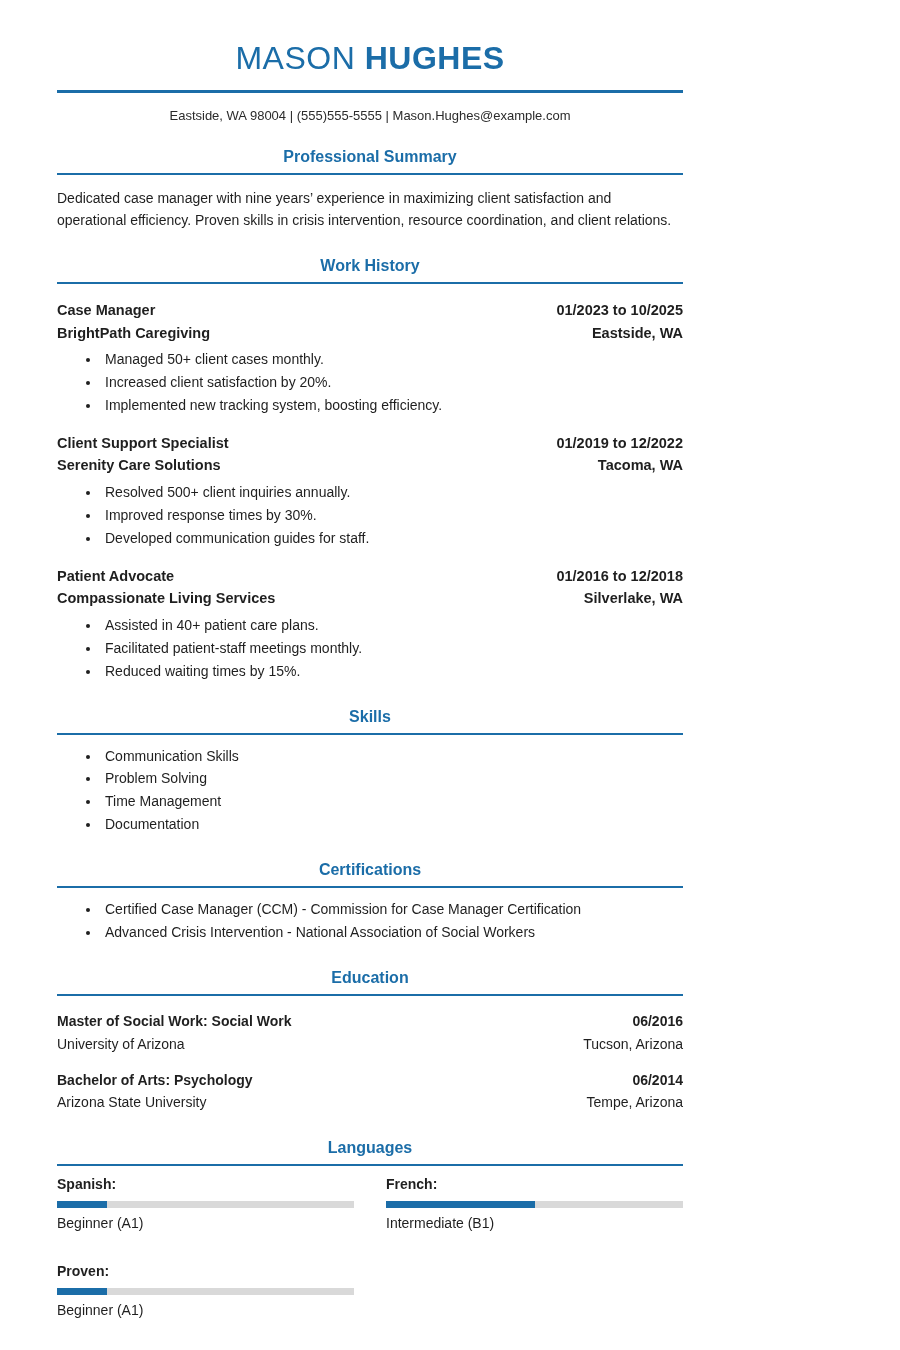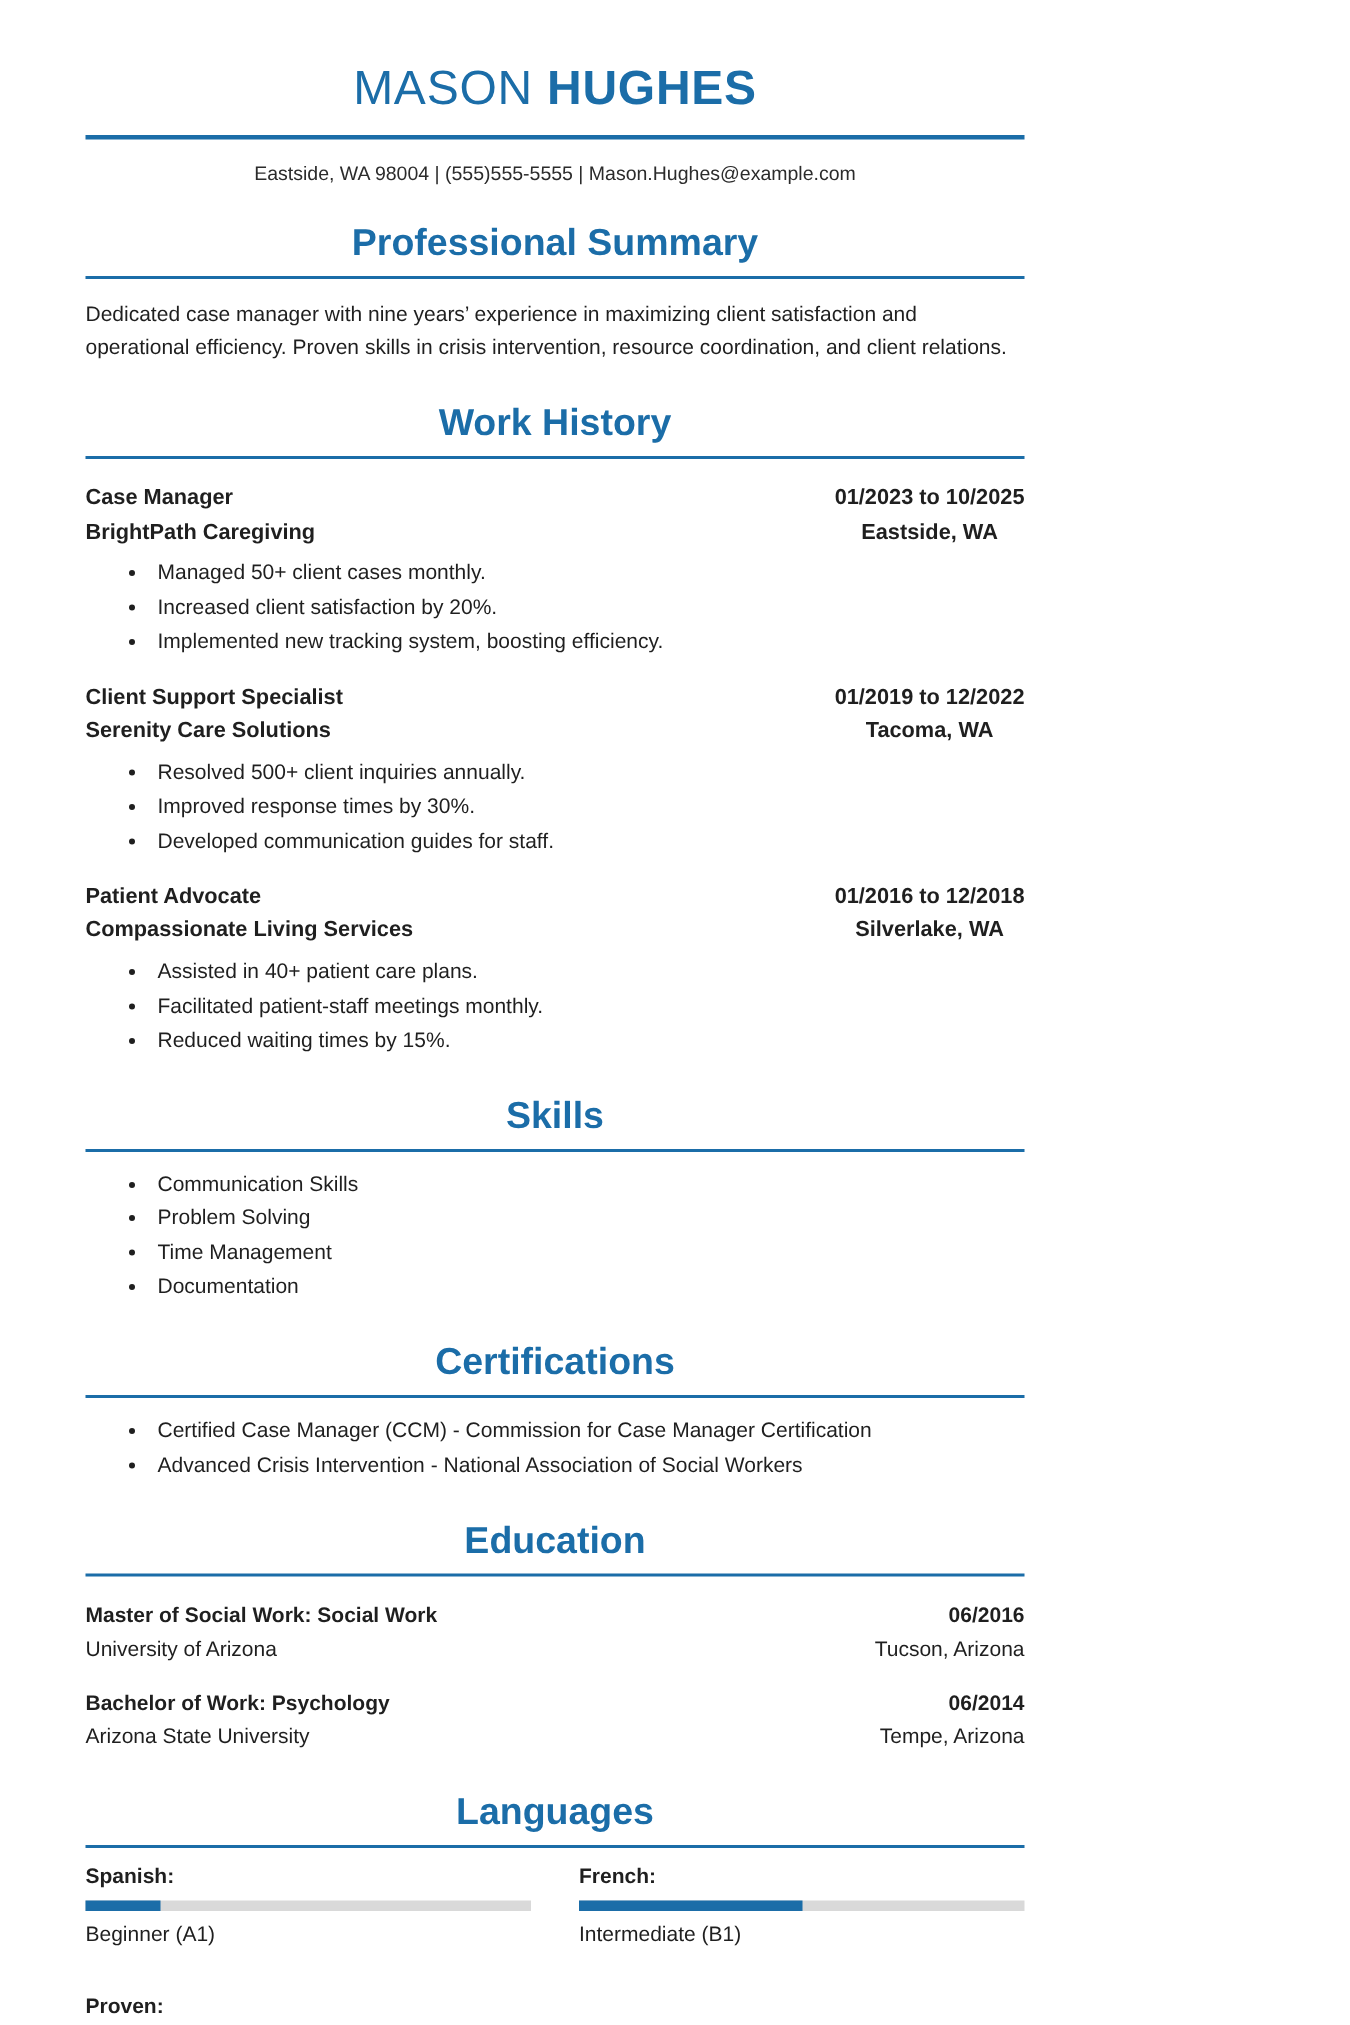--- a/index.html
+++ b/index.html
@@ -16,28 +16,28 @@
   .page{width:740px;height:1350px;padding:40px 57px 0;overflow:hidden;background:#fff;}
 
   
   h1{margin:0;text-align:center;font-size:32px;font-weight:400;color:var(--accent);letter-spacing:.5px;line-height:1.15;}
   h1 .last{font-weight:700;}
   .rule{border:none;height:2px;background:var(--accent);margin:0;}
   .rule-thick{border:none;height:3px;background:var(--accent);margin:13px 0 0;}
   .contact{ text-align:center;font-size:13px;margin-top:15px;color:#2b2b2b;}
 
   
-  h2{text-align:center;color:var(--accent);font-size:25px;font-weight:700;margin:25px 0 7px;}
+  h2{text-align:center;color:var(--accent);font-size:16px;font-weight:700;margin:25px 0 7px;}
   .summary-text{font-size:14px;line-height:1.62;margin:12px 0 0;}
 
   
   .job{margin-top:15px;}
   .job-head{display:flex;justify-content:space-between;align-items:flex-start;}
   .job-left div,.job-right div{font-size:14.5px;font-weight:700;line-height:1.55;}
-  .job-right{text-align:center;white-space:nowrap;}
+  .job-right{text-align:right;white-space:nowrap;}
   ul.bullets{margin:4px 0 0;padding-left:44px;font-size:14px;line-height:1.64;}
   ul.bullets li{padding-left:4px;}
 
   
   .skills-grid{display:grid;grid-template-columns:1fr 1fr;margin-top:10px;}
   .skills-grid ul.bullets{margin-top:0;}
 
   
   section ul.cert{margin:10px 0 0;padding-left:44px;font-size:14px;line-height:1.64;}
   section ul.cert li{padding-left:4px;}
@@ -181,21 +181,21 @@
             <div>University of Arizona</div>
           </div>
           <div class="edu-right">
             <div class="edu-date">06/2016</div>
             <div>Tucson, Arizona</div>
           </div>
         </article>
 
         <article class="edu-entry">
           <div>
-            <div class="edu-degree">Bachelor of Work: Psychology</div>
+            <div class="edu-degree">Bachelor of Arts: Psychology</div>
             <div>Arizona State University</div>
           </div>
           <div class="edu-right">
             <div class="edu-date">06/2014</div>
             <div>Tempe, Arizona</div>
           </div>
         </article>
       </div>
   </section>
 

